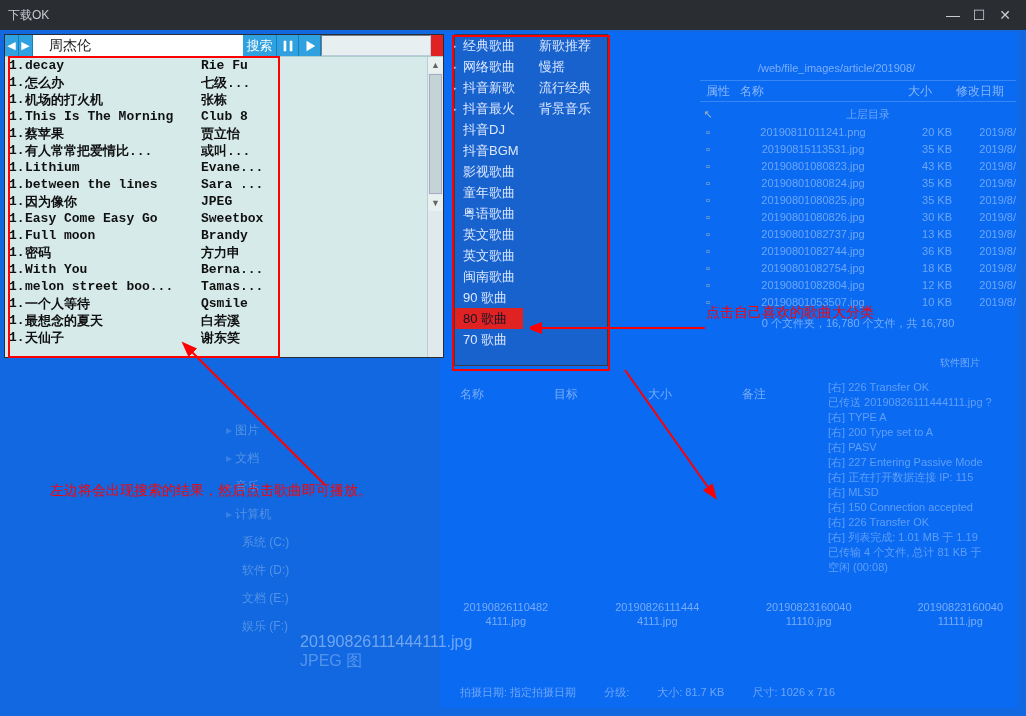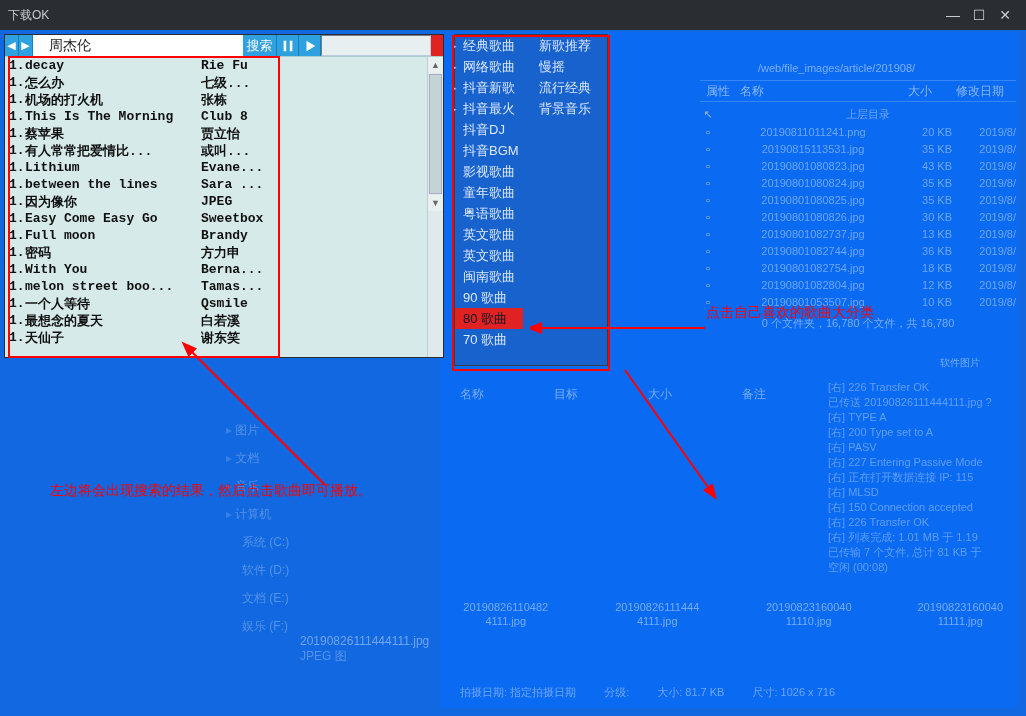--- a/index.html
+++ b/index.html
@@ -142,21 +142,21 @@
     .sidebar-ghost {
       position: absolute; left: 226px; top: 416px; width: 160px; z-index: 2;
       color: rgba(150,190,240,0.5); font-size: 12px; line-height: 28px;
     }
     .sidebar-ghost .it::before { content: "▸ "; opacity: .6; }
     .sidebar-ghost .sub { padding-left: 16px; }
     .bottom-info {
       position: absolute; left: 460px; bottom: 16px; right: 12px; z-index: 2;
       color: rgba(190,215,255,0.55); font-size: 11px; display: flex; gap: 28px;
     }
-    .bt-fname { position: absolute; left: 300px; bottom: 51px; color: rgba(190,215,255,0.55); font-size: 12px; z-index: 2; }
+    .bt-fname { position: absolute; left: 300px; bottom: 44px; color: rgba(190,215,255,0.55); font-size: 16px; z-index: 2; }
     .win-title-ghost { position: absolute; left: 940px; top: 356px; color: rgba(190,215,255,0.6); font-size: 10px; z-index: 2; }
   </style>
 </head>
 <body>
 
 <div class="blue-overlay"></div>
 
 <div class="titlebar">
   <span>下载OK</span>
   <div class="spacer"></div>
@@ -369,21 +369,21 @@
     <div>已传送  20190826111444111.jpg ?</div>
     <div>[右] TYPE A</div>
     <div>[右] 200 Type set to A</div>
     <div>[右] PASV</div>
     <div>[右] 227 Entering Passive Mode</div>
     <div>[右] 正在打开数据连接 IP: 115</div>
     <div>[右] MLSD</div>
     <div>[右] 150 Connection accepted</div>
     <div>[右] 226 Transfer OK</div>
     <div>[右] 列表完成: 1.01 MB 于 1.19</div>
-    <div>已传输 7 个文件, 总计 81 KB 于</div>
+    <div>已传输 4 个文件, 总计 81 KB 于</div>
     <div>空闲 (00:08)</div>
   </div>
 
 <div class="mid-hdr">
   <span>名称</span>
   <span>目标</span>
   <span>大小</span>
   <span>备注</span>
 </div>
 

